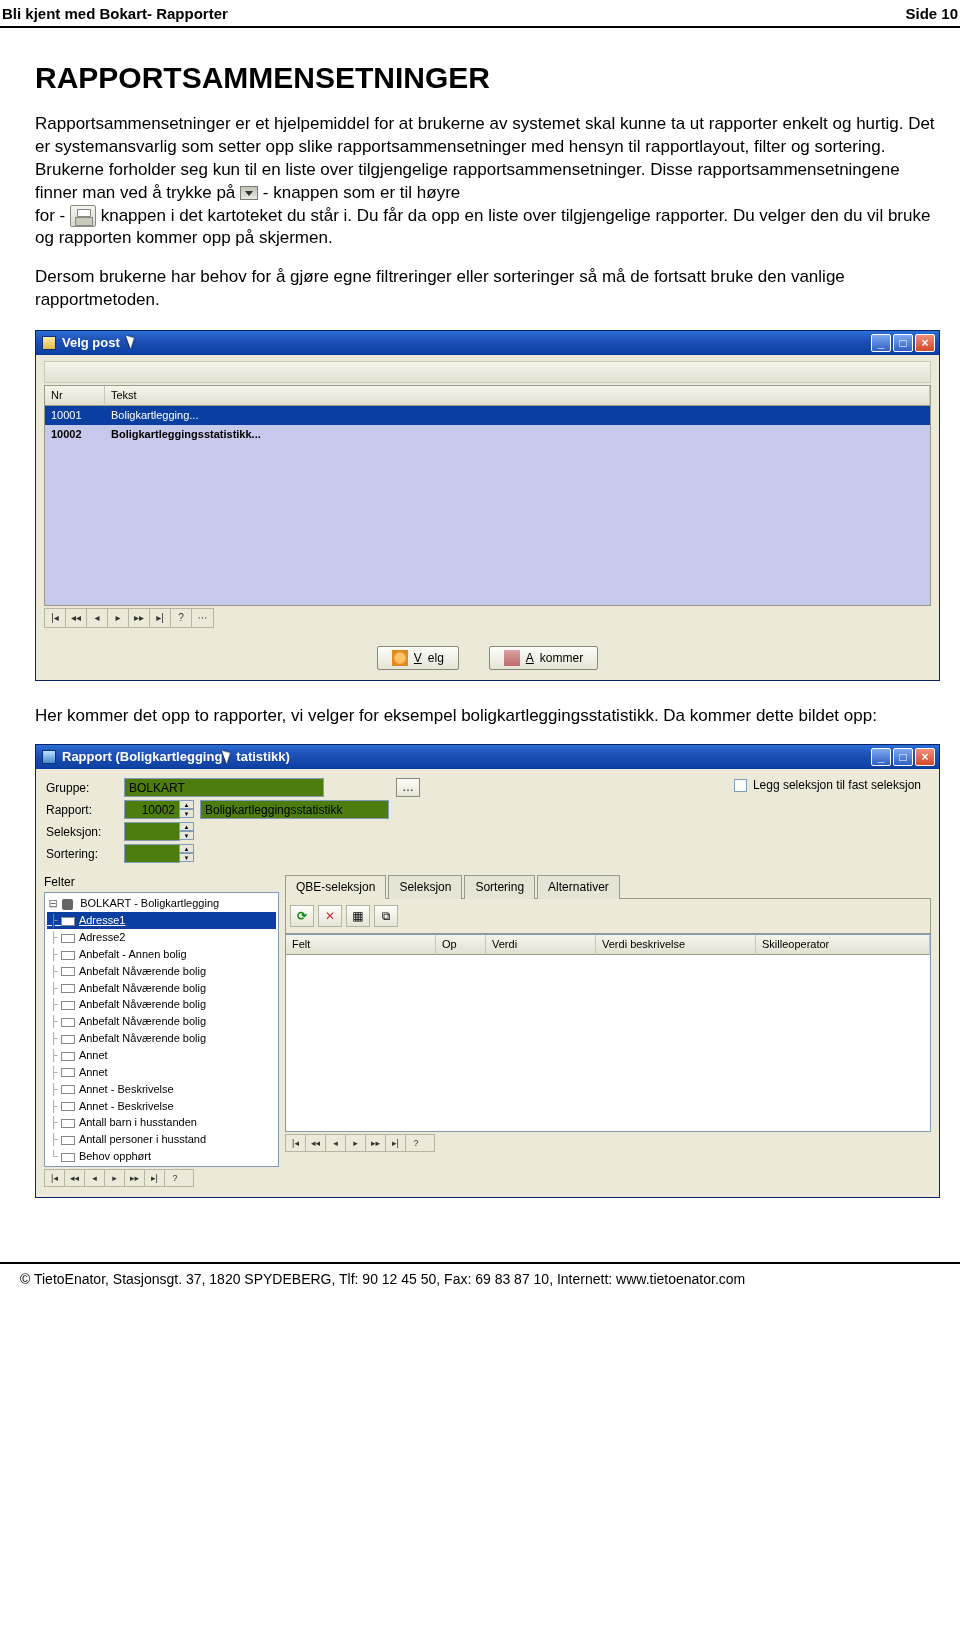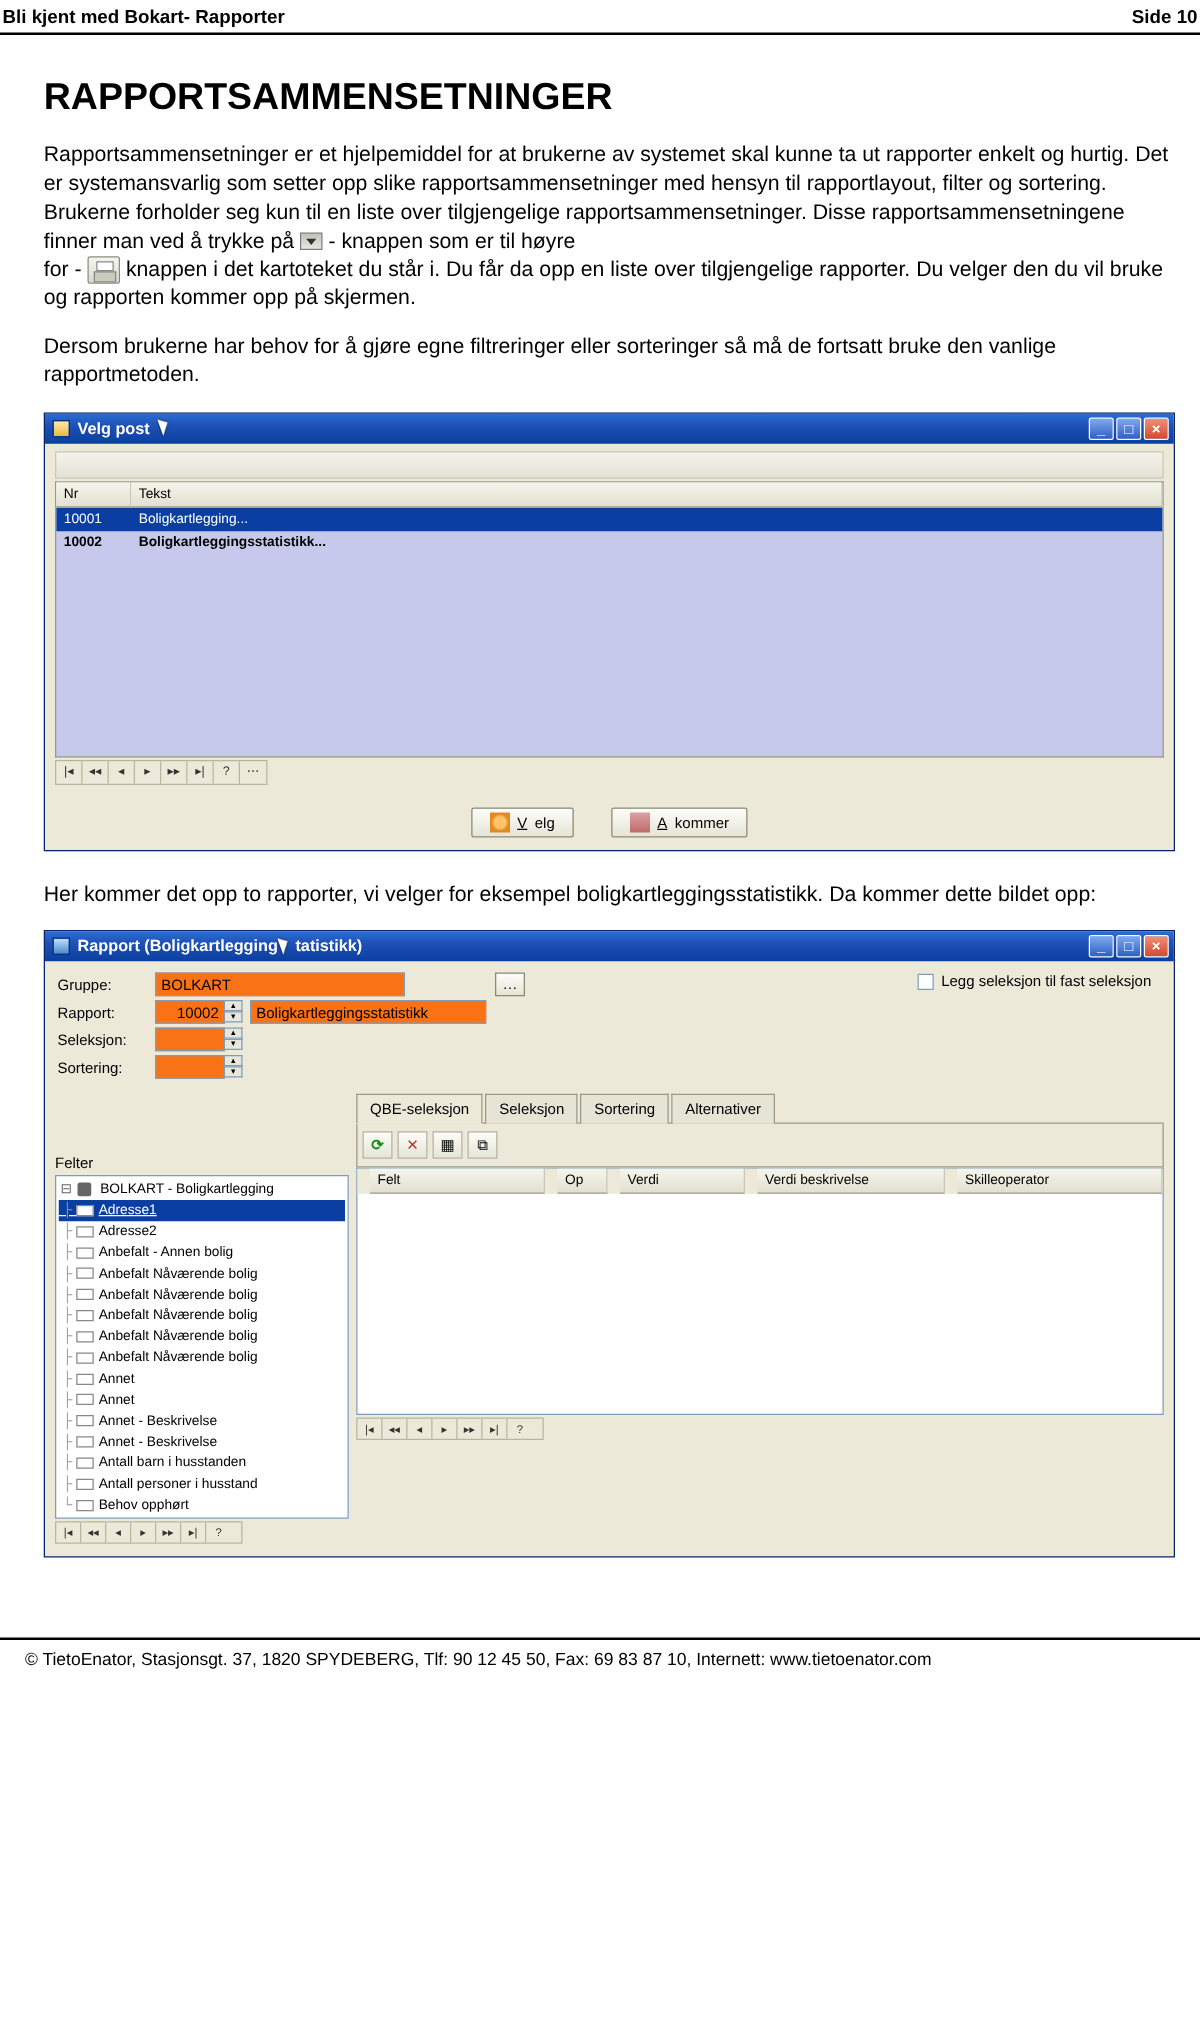--- a/index.html
+++ b/index.html
@@ -112,32 +112,32 @@
     border:1px solid #8a8a78;border-radius:2px;
     padding:3px 14px;font-size:12px;
   }
   .btn .ico{width:16px;height:16px;display:inline-block;}
   .ico.check{background:radial-gradient(circle,#ffc36b 40%,#e08a20 60%);}
   .ico.cancel{background:linear-gradient(#d9a2a2,#c06a6a);}
   
   .form-row{display:flex;align-items:center;gap:6px;margin:3px 2px;font-size:12px;}
   .form-row .lbl{width:72px;color:#000;}
   .fld{
-    background:#f97316;border:1px solid #7f9db9;height:19px;
+    background:#4d7c0f;border:1px solid #7f9db9;height:19px;
     padding:1px 4px;font-size:12px;
   }
   .spinner{display:inline-flex;}
   .spinner .spn{width:14px;display:flex;flex-direction:column;}
   .spinner .spn span{height:9px;border:1px solid #7f9db9;border-left:none;background:#e8e7dc;font-size:7px;text-align:center;line-height:7px;}
   .dot-btn{width:24px;height:19px;border:1px solid #8a8a78;background:linear-gradient(#fdfdfa,#e5e4d6);text-align:center;font-size:12px;}
   .checkbox{display:flex;align-items:center;gap:6px;font-size:12px;}
   .checkbox .box{width:13px;height:13px;border:1px solid #7f9db9;background:#fff;}
   .panel-split{display:flex;gap:6px;margin-top:8px;}
   .felter{width:235px;}
-  .panel-label{font-size:12px;margin-bottom:2px;display:block;margin-top:48px;}
+  .panel-label{font-size:12px;margin-bottom:2px;display:block;}
   .tree{
     border:1px solid #7f9db9;background:#fff;height:275px;overflow:hidden;
     font-size:11px;padding:2px;
   }
   .tree-row{white-space:nowrap;padding:1px 0;}
   .tree-row.root{font-weight:normal;}
   .tree-icon{display:inline-block;width:12px;text-align:center;color:#666;}
   .tree-row .tline{color:#999;}
   .tree-row .fld-ico{display:inline-block;width:14px;height:9px;border:1px solid #888;background:#fff;margin-right:4px;vertical-align:middle;}
   .tree-row .db-ico{display:inline-block;width:11px;height:11px;background:#666;border-radius:2px;margin-right:4px;vertical-align:middle;}
@@ -153,21 +153,21 @@
   .tbtn{
     width:24px;height:22px;border:1px solid #b5b4a3;
     background:linear-gradient(#fdfdfa,#e5e4d6);display:flex;align-items:center;justify-content:center;font-size:12px;
   }
   .tbtn.refresh{color:#178a17;font-weight:bold;}
   .tbtn.del{color:#b33;}
   .grid2{
     border:1px solid #7f9db9;background:#fff;height:198px;margin-top:0;
   }
   .grid2-head{display:grid;grid-template-columns:150px 50px 110px 160px 1fr;background:#ece9d8;}
-  .grid2-head div{border-right:1px solid #c8c8b8;border-bottom:1px solid #9a9a8a;padding:2px 6px;font-size:11px;background:linear-gradient(#f5f5ec,#e1e0d0);margin-left:10px;}
+  .grid2-head div{border-right:1px solid #c8c8b8;border-bottom:1px solid #9a9a8a;padding:2px 6px;font-size:11px;background:linear-gradient(#f5f5ec,#e1e0d0);}
   .navbar2{display:flex;margin-top:2px;height:18px;border:1px solid #b7b6a5;width:150px;}
   .navbar2 span{border-right:1px solid #b7b6a5;width:20px;display:flex;align-items:center;justify-content:center;font-size:9px;color:#333;}
   .cursor{
     position:relative;display:inline-block;width:14px;height:18px;vertical-align:middle;
   }
   .cursor::before{
     content:"";position:absolute;left:2px;top:0;width:0;height:0;
     border-left:7px solid #fff;border-top:5px solid transparent;border-bottom:9px solid transparent;
     filter:drop-shadow(0 0 1px #000);
     transform:rotate(-20deg);

